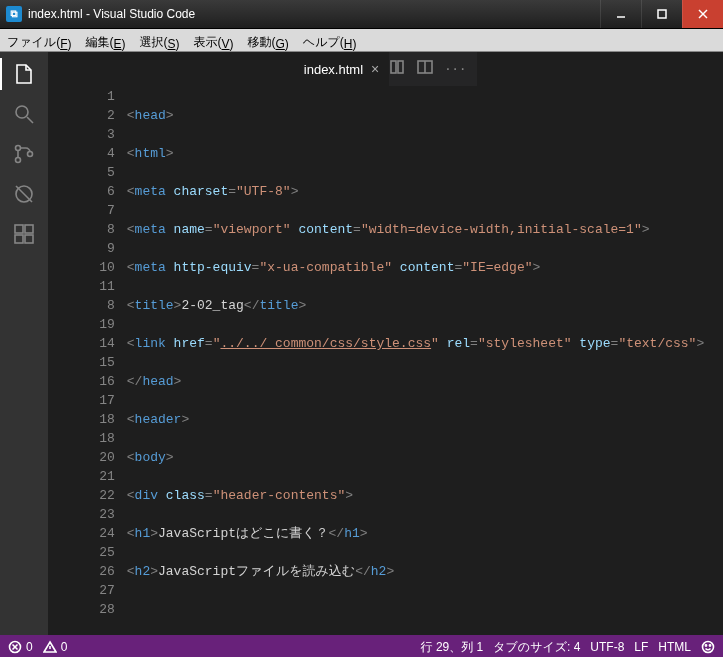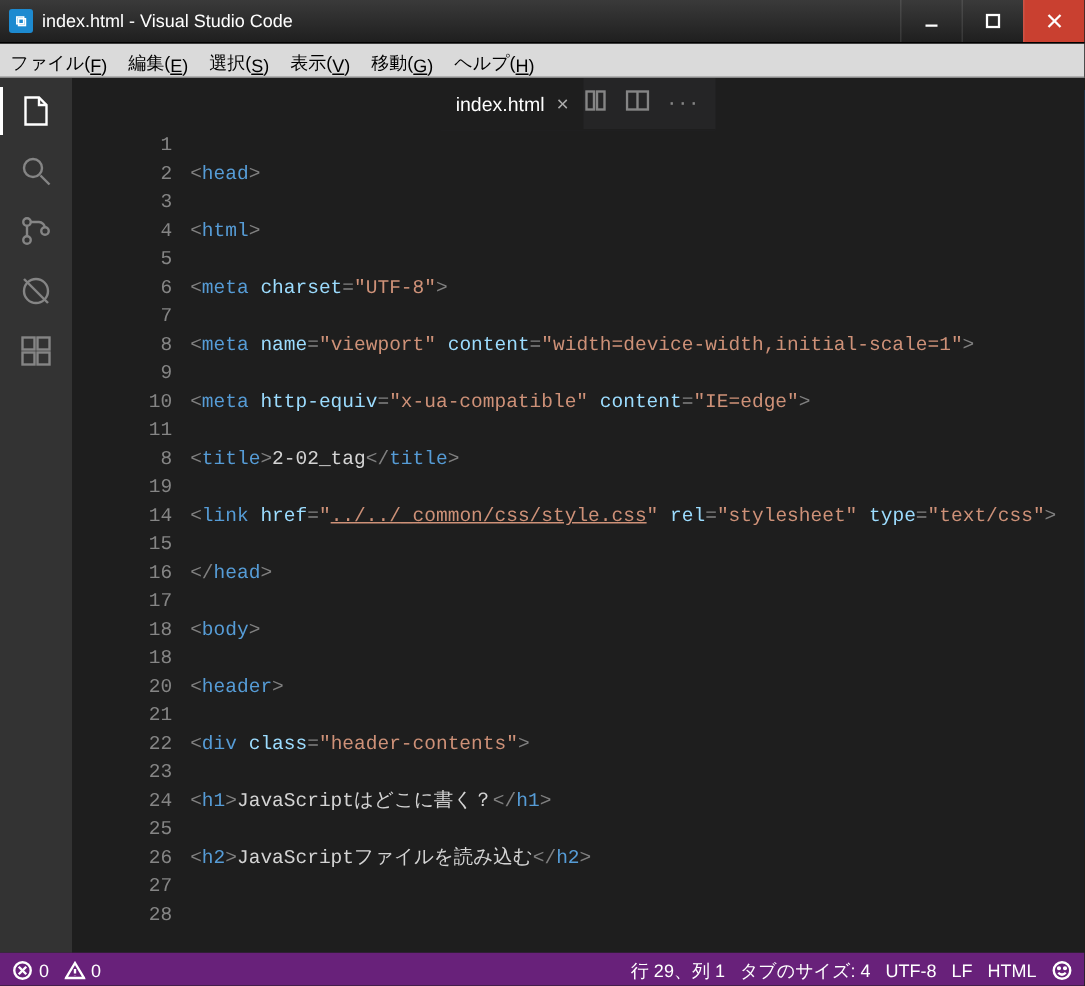--- a/index.html
+++ b/index.html
@@ -207,22 +207,22 @@
       </div>
       <div class="codetext">
 <div class="line"><span class="p">&lt;</span><span class="t">head</span><span class="p">&gt;</span></div>
 <div class="line"><span class="p">&lt;</span><span class="t">html</span><span class="p">&gt;</span></div>
 <div class="line"><span class="p">&lt;</span><span class="t">meta </span><span class="a">charset</span><span class="p">=</span><span class="s">"UTF-8"</span><span class="p">&gt;</span></div>
 <div class="line"><span class="p">&lt;</span><span class="t">meta </span><span class="a">name</span><span class="p">=</span><span class="s">"viewport"</span><span> </span><span class="a">content</span><span class="p">=</span><span class="s">"width=device-width,initial-scale=1"</span><span class="p">&gt;</span></div>
 <div class="line"><span class="p">&lt;</span><span class="t">meta </span><span class="a">http-equiv</span><span class="p">=</span><span class="s">"x-ua-compatible"</span><span> </span><span class="a">content</span><span class="p">=</span><span class="s">"IE=edge"</span><span class="p">&gt;</span></div>
 <div class="line"><span class="p">&lt;</span><span class="t">title</span><span class="p">&gt;</span><span class="tx">2-02_tag</span><span class="p">&lt;/</span><span class="t">title</span><span class="p">&gt;</span></div>
 <div class="line"><span class="p">&lt;</span><span class="t">link </span><span class="a">href</span><span class="p">=</span><span class="s">"</span><span class="lnk">../../_common/css/style.css</span><span class="s">"</span><span> </span><span class="a">rel</span><span class="p">=</span><span class="s">"stylesheet"</span><span> </span><span class="a">type</span><span class="p">=</span><span class="s">"text/css"</span><span class="p">&gt;</span></div>
 <div class="line"><span class="p">&lt;/</span><span class="t">head</span><span class="p">&gt;</span></div>
+<div class="line"><span class="p">&lt;</span><span class="t">header</span><span class="p">&gt;</span></div>
 <div class="line"><span class="p">&lt;</span><span class="t">body</span><span class="p">&gt;</span></div>
-<div class="line"><span class="p">&lt;</span><span class="t">header</span><span class="p">&gt;</span></div>
 <div class="line"><span class="p">&lt;</span><span class="t">div </span><span class="a">class</span><span class="p">=</span><span class="s">"header-contents"</span><span class="p">&gt;</span></div>
 <div class="line"><span class="p">&lt;</span><span class="t">h1</span><span class="p">&gt;</span><span class="tx">JavaScriptはどこに書く？</span><span class="p">&lt;/</span><span class="t">h1</span><span class="p">&gt;</span></div>
 <div class="line"><span class="p">&lt;</span><span class="t">h2</span><span class="p">&gt;</span><span class="tx">JavaScriptファイルを読み込む</span><span class="p">&lt;/</span><span class="t">h2</span><span class="p">&gt;</span></div>
 
 
 
 
 
 
 

